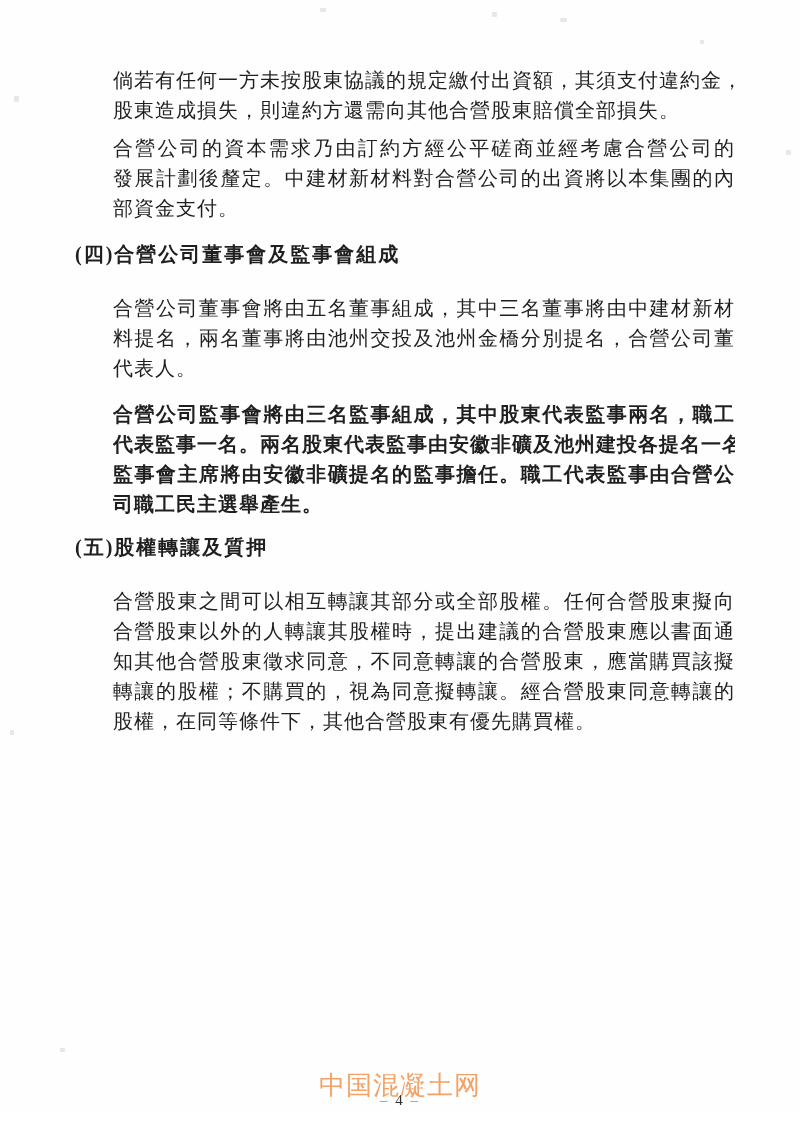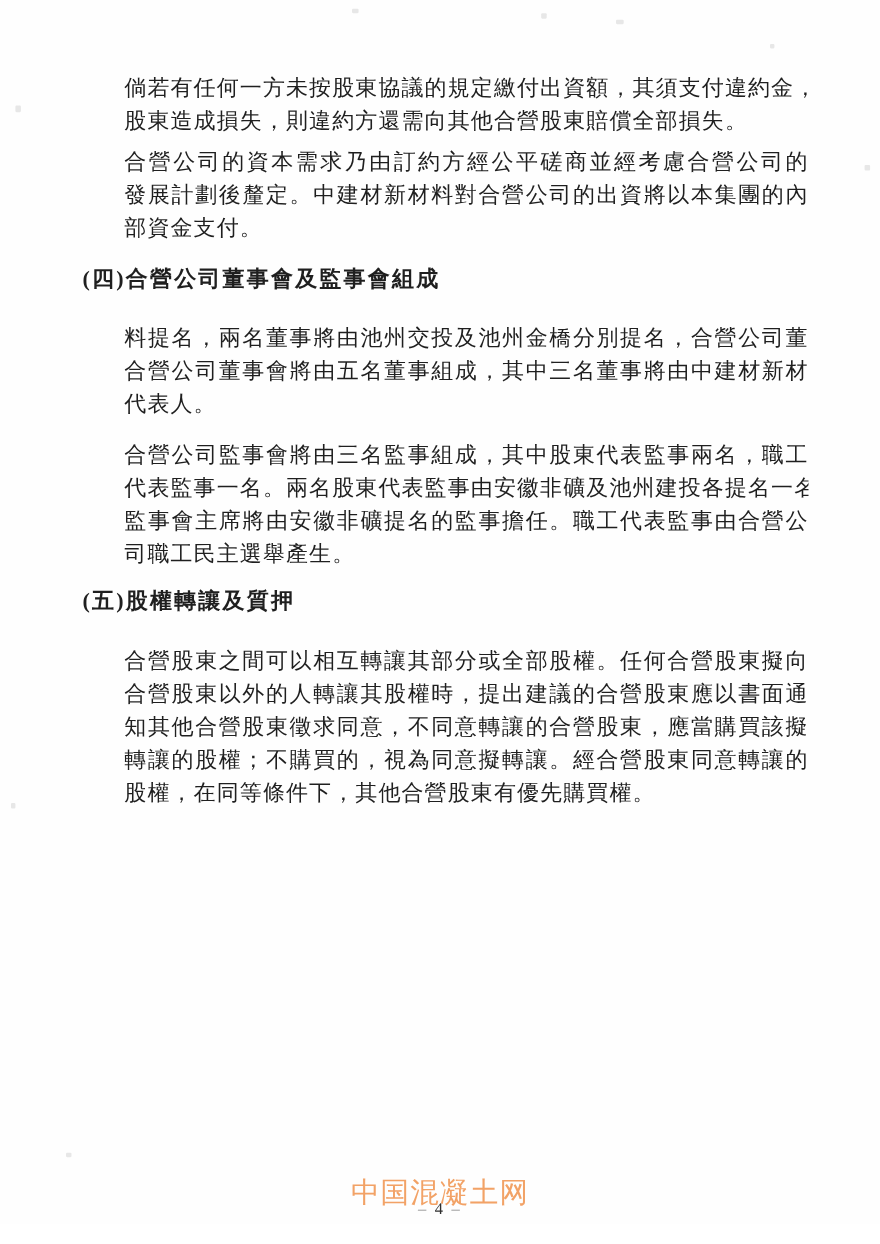--- a/index.html
+++ b/index.html
@@ -97,26 +97,26 @@
 
     <div class="para" style="margin-top:8px;">
       <div class="line">合營公司的資本需求乃由訂約方經公平磋商並經考慮合營公司的</div>
       <div class="line">發展計劃後釐定。中建材新材料對合營公司的出資將以本集團的內</div>
       <div class="line last">部資金支付。</div>
     </div>
 
     <div class="heading" style="margin-top:16px;">(四)合營公司董事會及監事會組成</div>
 
     <div class="para" style="margin-top:24px;">
+      <div class="line">合營公司董事會將由五名董事組成，其中三名董事將由中建材新材</div>
       <div class="line">料提名，兩名董事將由池州交投及池州金橋分別提名，合營公司董</div>
-      <div class="line">合營公司董事會將由五名董事組成，其中三名董事將由中建材新材</div>
       <div class="line last">代表人。</div>
     </div>
 
-    <div class="para" style="margin-top:16px;">
+    <div class="para" style="margin-top:16px;font-weight:bold;">
       <div class="line">合營公司監事會將由三名監事組成，其中股東代表監事兩名，職工</div>
       <div class="line">代表監事一名。兩名股東代表監事由安徽非礦及池州建投各提名一名，</div>
       <div class="line">監事會主席將由安徽非礦提名的監事擔任。職工代表監事由合營公</div>
       <div class="line last">司職工民主選舉產生。</div>
     </div>
 
     <div class="heading" style="margin-top:13px;">(五)股權轉讓及質押</div>
 
     <div class="para" style="margin-top:24px;">
       <div class="line">合營股東之間可以相互轉讓其部分或全部股權。任何合營股東擬向</div>

